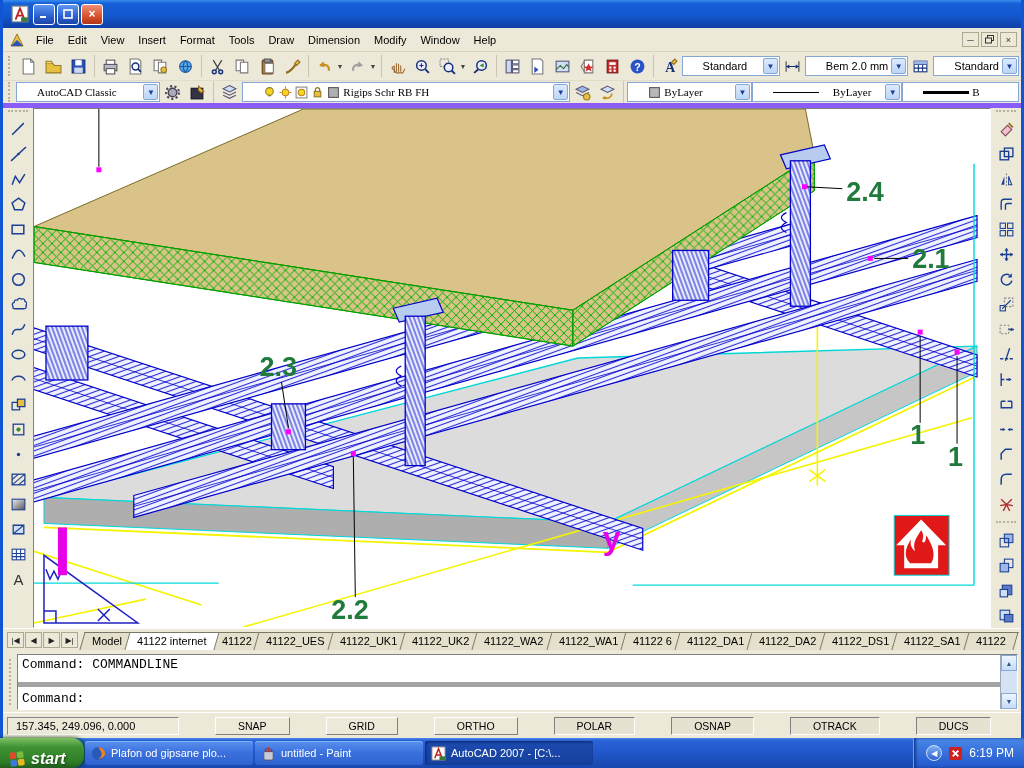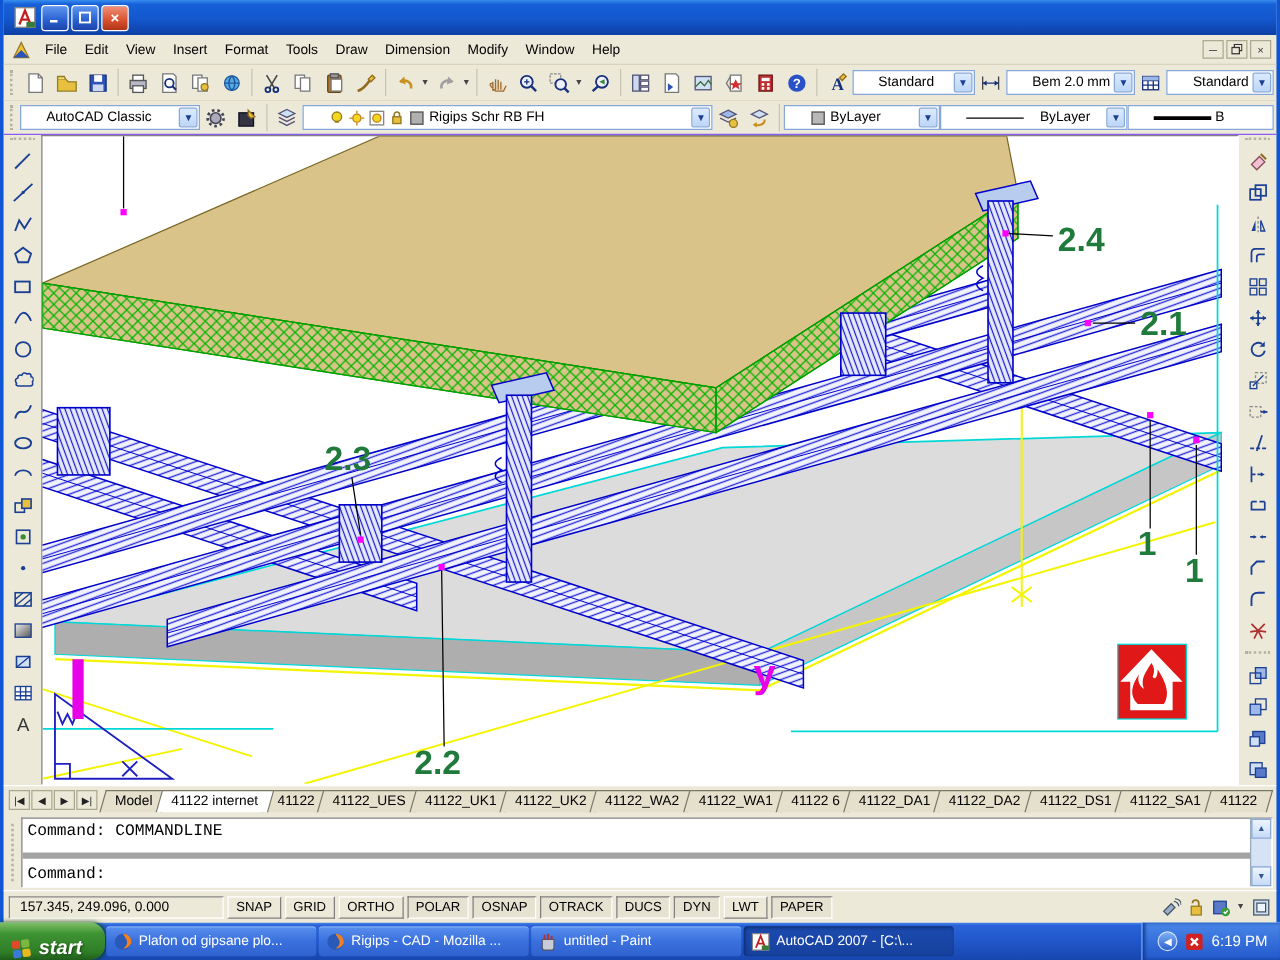--- a/index.html
+++ b/index.html
@@ -21,21 +21,21 @@
   
   .menubar{height:24px;flex:0 0 24px;display:flex;align-items:center;background:#ece9d8;
     border-bottom:1px solid #d8d4c0;padding:0 2px;}
   .mi{padding:3px 7px;cursor:default;}
   .mdi{margin-left:auto;display:flex;gap:2px;padding-right:2px;}
   .mdibtn{width:17px;height:15px;border:1px solid #aba98f;background:#ece9d8;display:flex;
     align-items:center;justify-content:center;font-size:9px;color:#333;}
   
   .tbrow{display:flex;align-items:center;background:#ece9d8;padding:0 2px;overflow:hidden;white-space:nowrap;}
   .tbrow.r1{height:29px;flex:0 0 29px;border-bottom:1px solid #e0dcc8;}
-  .tbrow.r2{height:27px;flex:0 0 27px;border-bottom:1px solid #8b5cf6;}
+  .tbrow.r2{height:27px;flex:0 0 27px;border-bottom:5px solid #8b5cf6;font-family:Liberation Serif, serif;}
   .grip{width:5px;height:20px;margin:0 3px;border-left:2px dotted #b6b2a0;}
   .sep{width:1px;height:22px;background:#c9c5b2;margin:0 3px;flex:0 0 1px;}
   .tb{width:25px;height:25px;display:flex;align-items:center;justify-content:center;flex:0 0 25px;}
   .tb svg{width:17px;height:17px;}
   .dd{font-size:7px;color:#444;width:8px;flex:0 0 8px;}
   .combo{display:flex;align-items:center;background:#fff;border:1px solid #86a7d8;height:20px;
     padding-left:20px;font-size:11px;color:#000;gap:3px;}
   .combo .txt{flex:1;white-space:nowrap;overflow:hidden;}
   .ca{width:15px;height:16px;margin-left:auto;margin-right:1px;flex:0 0 15px;
     background:linear-gradient(#dcebfd,#bcd6f6);border:1px solid #86a7d8;border-radius:2px;
@@ -73,21 +73,21 @@
   .cline{height:22px;padding:2px 4px;display:flex;align-items:center;}
   .cscroll{width:17px;flex:0 0 17px;background:#d6e3f5;border-left:1px solid #9ab;
     display:flex;flex-direction:column;justify-content:space-between;}
   .sbtn{height:16px;background:linear-gradient(#eef5fe,#c6dbf8);border:1px solid #8aa8d8;
     color:#33568c;font-size:7px;display:flex;align-items:center;justify-content:center;}
   
   .statusbar{height:26px;flex:0 0 26px;display:flex;align-items:center;background:#ece9d8;
     padding:0 4px;gap:3px;border-top:1px solid #fff;}
   .coords{width:172px;padding:2px 8px;border:1px solid;border-color:#888 #fff #fff #888;
     font-size:11px;flex:0 0 172px;}
-  .tg{padding:2px 6px;border:1px solid;border-color:#fff #808080 #808080 #fff;font-size:10.5px;}
+  .tg{padding:2px 22px;border:1px solid;border-color:#fff #808080 #808080 #fff;font-size:10.5px;margin-left:33px;}
   .tg.on{border-color:#808080 #fff #fff #808080;background:#e6e2d2;}
   .strayicons{margin-left:auto;display:flex;align-items:center;gap:4px;}
   .sic svg{width:16px;height:16px;display:block;}
   
   .taskbar{height:30px;display:flex;align-items:stretch;
     background:linear-gradient(180deg,#4a87e8 0%,#2a63d8 8%,#2258cc 45%,#1747ae 100%);}
   .startbtn{width:84px;display:flex;align-items:flex-end;gap:5px;padding:0 12px 0 8px;
     background:linear-gradient(180deg,#7fc065 0%,#3e9333 30%,#2e7d26 80%,#1f5c1b 100%);
     border-radius:0 12px 12px 0;box-shadow:1px 0 4px #0a3a0a;}
   .startbtn .slabel{color:#fff;font-weight:bold;font-style:italic;font-size:16px;
@@ -900,27 +900,20 @@
   </div>
   <div class="task">
     <svg width="15" height="15" viewBox="0 0 16 16">
         <circle cx="8" cy="8" r="7" fill="#2a5ab8"></circle>
         <path d="M8 1a7 7 0 016.8 8.7C13 13 10 14 8 13.5 11 12 12 9 11 6.5 10 4 8.5 3 8 1z" fill="#f08020"></path>
       </svg>
     <span class="tlabel">Plafon od gipsane plo...</span>
   </div>
   <div class="task">
     <svg width="15" height="15" viewBox="0 0 16 16">
-        <circle cx="8" cy="8" r="7" fill="#2a5ab8"></circle>
-        <path d="M8 1a7 7 0 016.8 8.7C13 13 10 14 8 13.5 11 12 12 9 11 6.5 10 4 8.5 3 8 1z" fill="#f08020"></path>
-      </svg>
-    <span class="tlabel">Rigips - CAD - Mozilla ...</span>
-  </div>
-  <div class="task">
-    <svg width="15" height="15" viewBox="0 0 16 16">
         <path d="M3 6h10v7a2 2 0 01-2 2H5a2 2 0 01-2-2z" fill="#c8ccd8" stroke="#556"></path>
         <path d="M5 6V2M8 6V1M11 6V3" stroke="#b03030" stroke-width="1.6"></path>
       </svg>
     <span class="tlabel">untitled - Paint</span>
   </div>
   <div class="task active">
     <svg width="15" height="15" viewBox="0 0 16 16">
         <rect x="1" y="1" width="14" height="14" fill="#fff" stroke="#888"></rect>
         <path d="M4 13L8 3l4 10M5.8 9.5h4.4" stroke="#c02020" stroke-width="1.6" fill="none"></path>
         <path d="M9 11h6v4H9z" fill="#3a7a3a"></path>

